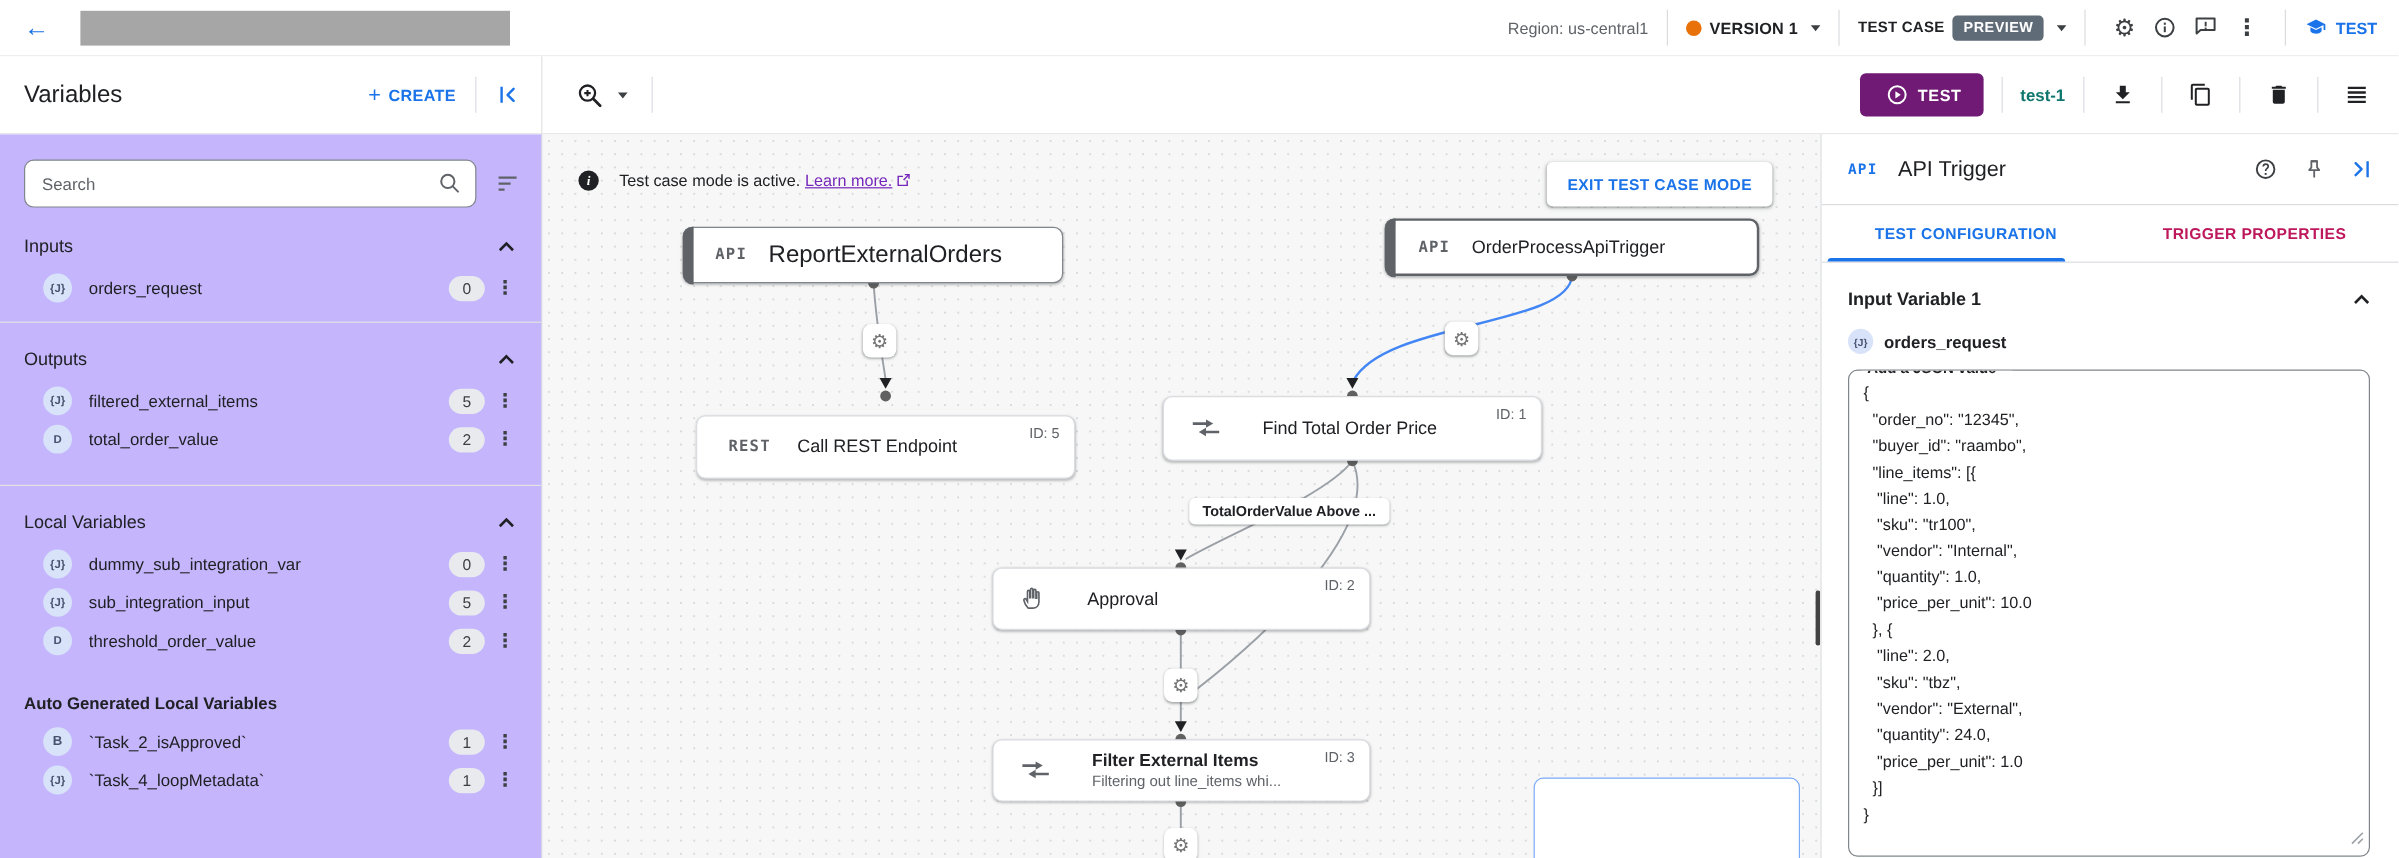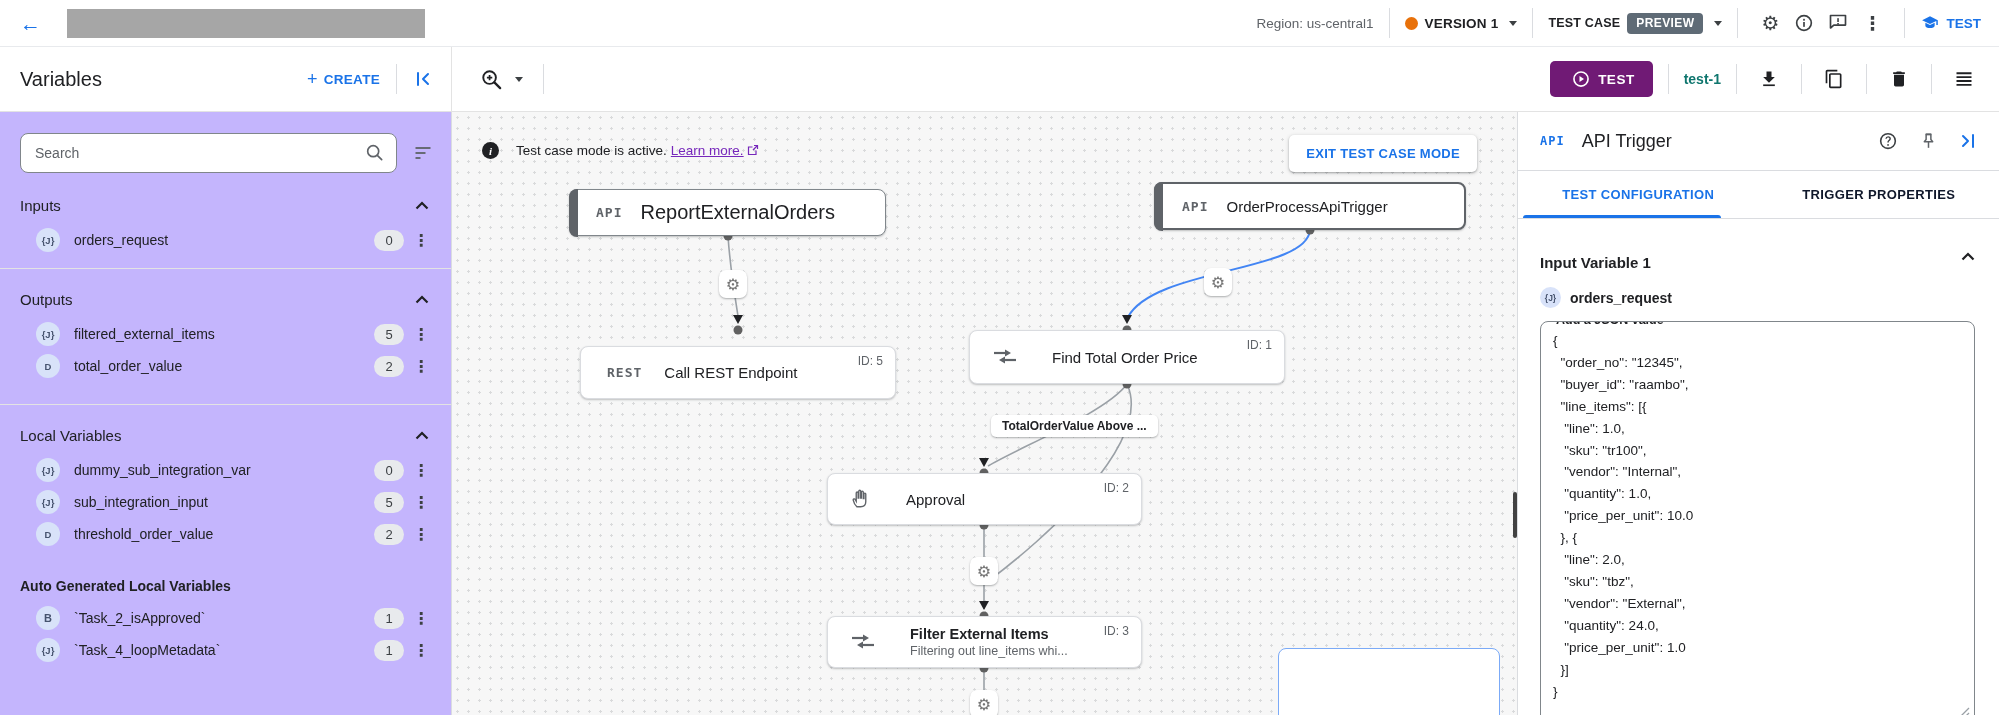--- a/index.html
+++ b/index.html
@@ -95,25 +95,25 @@
   .ghost-box { position:absolute; background:#fff; border:1.5px solid #7baaf7; border-radius:8px; }
   .canvas-scroll-thumb { position:absolute; right:0; top:380px; width:4px; height:46px; background:#424242; border-radius:2px; }
 
   
   .rp-header { height:59px; display:flex; align-items:center; padding:0 14px 0 22px; border-bottom:1px solid #dadce0; }
   .rp-api-chip { font-family:"DejaVu Sans Mono", monospace; font-weight:bold; font-size:12px; color:#1a73e8; letter-spacing:1px; }
   .rp-title { font-size:18px; color:#202124; margin-left:17px; }
   .rp-icons { margin-left:auto; display:flex; align-items:center; gap:6px; }
   .rp-tabs { display:flex; height:48px; border-bottom:1px solid #dadce0; position:relative; }
   .rp-tab { width:50%; display:flex; align-items:center; justify-content:center; font-size:13px; font-weight:bold;
-            letter-spacing:.35px; color:#0f172a; cursor:pointer; }
+            letter-spacing:.35px; color:#be185d; cursor:pointer; }
   .rp-tab.active { color:#1a73e8; }
   .tab-indicator { position:absolute; left:5px; bottom:0; width:198px; height:3px; background:#1a73e8; border-radius:3px 3px 0 0; }
   .rp-section-header { display:flex; align-items:center; padding:22px 24px 14px 22px; }
-  .rp-section-title { font-weight:bold; font-size:15px; color:#202124;margin-top:13px; }
+  .rp-section-title { font-weight:bold; font-size:15px; color:#202124; }
   .rp-var-line { display:flex; align-items:center; gap:9px; padding:2px 22px 9px; }
   .type-chip.small { width:21px; height:21px; font-size:8.5px; }
   .rp-var-name { font-weight:bold; font-size:14px; color:#202124; }
   .json-field { position:relative; margin:4px 24px 0 22px; border:1px solid #80868b; border-radius:8px;
                 padding:8px 12px 4px; height:406px; overflow:hidden; }
   .json-label { position:absolute; top:-9px; left:10px; background:#fff; padding:0 5px; font-size:12.5px;
                 font-weight:bold; color:#202124; }
   .json-pre { font-family:"Liberation Sans", sans-serif; font-size:13.5px; line-height:21.9px; color:#202124; white-space:pre; }
   .resize-handle { position:absolute; right:4px; bottom:4px; cursor:nwse-resize; }
 </style>

